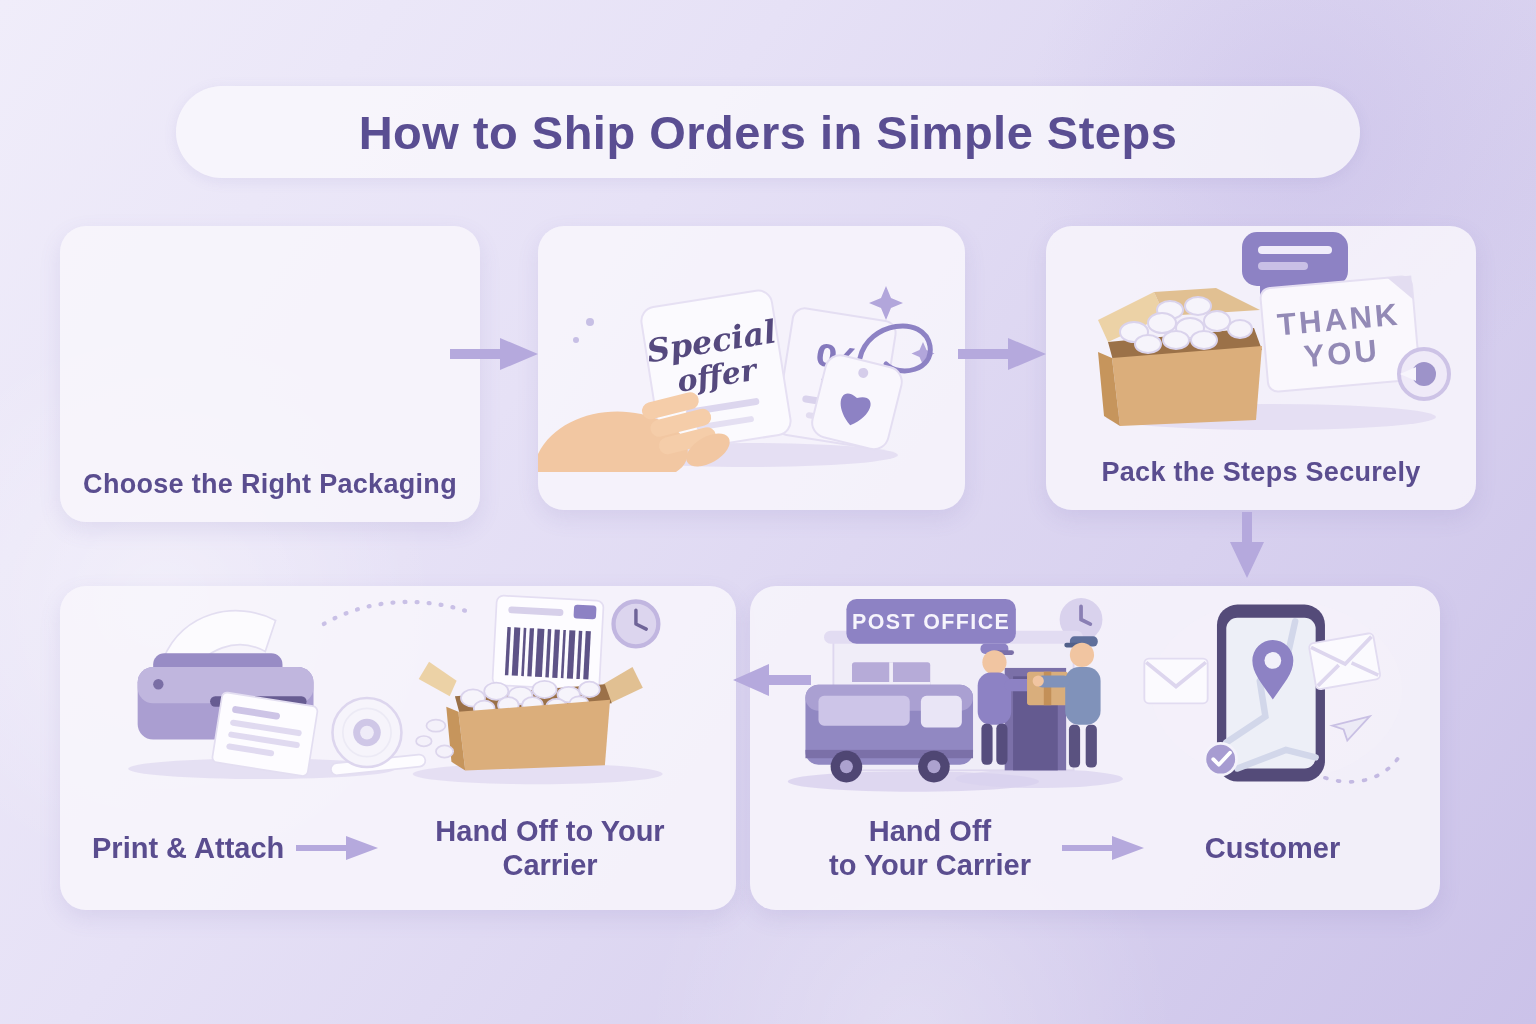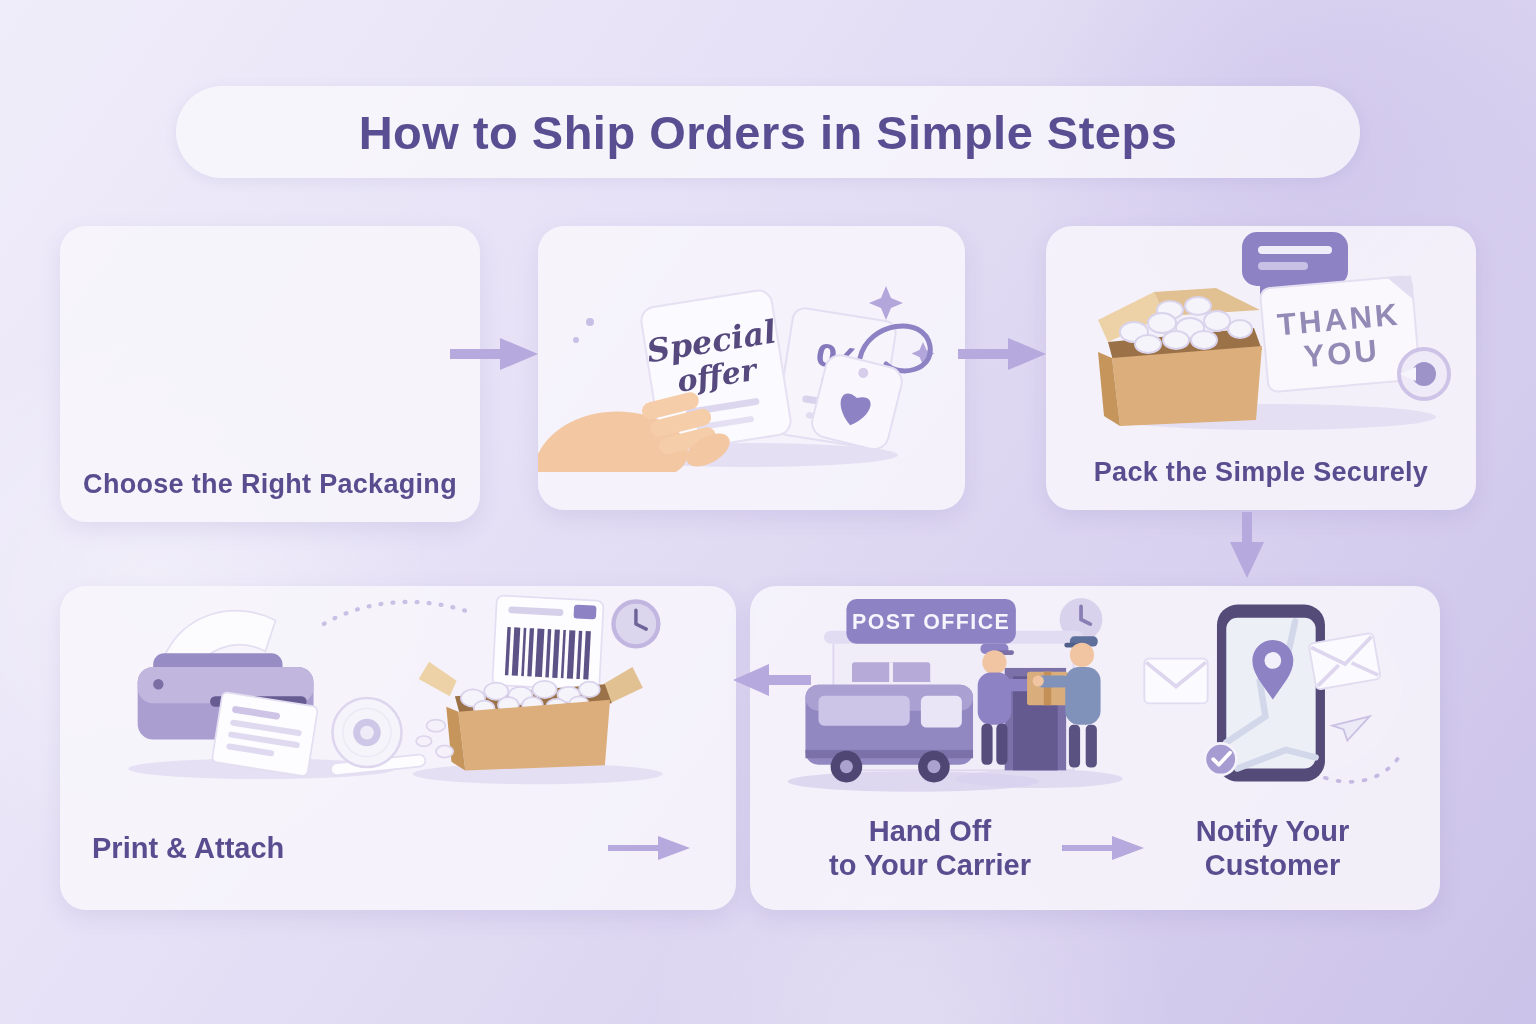--- a/index.html
+++ b/index.html
@@ -202,21 +202,21 @@
           <text x="294" y="104" font-size="31" font-weight="bold" fill="#938ab6" letter-spacing="3" text-anchor="middle">THANK</text>
           <text x="294" y="138" font-size="31" font-weight="bold" fill="#938ab6" letter-spacing="3" text-anchor="middle">YOU</text>
         </g>
         <g>
           <circle cx="378" cy="148" r="25" fill="#efeaf8" stroke="#cdc3e6" stroke-width="4"></circle>
           <circle cx="378" cy="148" r="12" fill="#9d93c9"></circle>
           <polygon points="354,148 370,141 370,155" fill="#f7f5fc"></polygon>
         </g>
       </svg>
     </div>
-    <div class="caption-top">Pack the Simple Securely</div>
+    <div class="caption-top">Pack the Steps Securely</div>
   </div>
 
   <div class="card" id="card4">
     <div class="art">
       <svg viewBox="0 0 676 232">
         <ellipse cx="180" cy="212" rx="155" ry="12" fill="#ded7f0" opacity="0.7"></ellipse>
         <ellipse cx="500" cy="218" rx="145" ry="12" fill="#ded7f0" opacity="0.7"></ellipse>
         <path d="M252,44 C304,14 366,12 420,30" stroke="#c9c0e6" stroke-width="5" stroke-dasharray="1 13" stroke-linecap="round" fill="none"></path>
         <g>
           <circle cx="614" cy="44" r="26" fill="#dcd5ee" stroke="#c1b6e0" stroke-width="5"></circle>
@@ -289,20 +289,24 @@
             <ellipse cx="368" cy="180" rx="9" ry="6"></ellipse>
           <ellipse cx="392" cy="192" rx="10" ry="7"></ellipse>
         </g>
       </svg>
     </div>
     <div class="caption-bottom">
       <div class="cap cap-a">Print &amp; Attach</div>
       <svg class="mini-arrow" width="92" height="26" viewBox="0 0 92 26">
         <path d="M0,10 h50 v-9 l32,12 -32,12 v-9 h-50 z" fill="#b5a9dd"></path>
       </svg>
+      <div class="cap cap-b">
+        <div>Hand Off to Your</div>
+        <div>Carrier</div>
+      </div>
     </div>
   </div>
 
   <div class="card" id="card5">
     <div class="art">
       <svg viewBox="0 0 690 232">
         <ellipse cx="150" cy="210" rx="135" ry="11" fill="#d8d1ee" opacity="0.8"></ellipse>
         <ellipse cx="285" cy="207" rx="90" ry="10" fill="#d8d1ee" opacity="0.7"></ellipse>
         <ellipse cx="540" cy="112" rx="135" ry="98" fill="#f4f1fa" opacity="0.55"></ellipse>
         <g>
@@ -387,21 +391,20 @@
     </div>
     <div class="caption-bottom">
       <div class="cap cap-a">
         <div>Hand Off</div>
         <div>to Your Carrier</div>
       </div>
       <svg class="mini-arrow" width="92" height="26" viewBox="0 0 92 26">
         <path d="M0,10 h50 v-9 l32,12 -32,12 v-9 h-50 z" fill="#b5a9dd"></path>
       </svg>
       <div class="cap cap-b">
-        <div>Notify Your</div>
         <div>Customer</div>
       </div>
     </div>
   </div>
 
   <div class="flow-arrow" id="arrow-1">
     <svg width="88" height="40" viewBox="0 0 88 40">
         <path d="M0,15 h50 v-11 l38,16 -38,16 v-11 h-50 z" fill="#b5a9dd"></path>
       </svg>
   </div>

